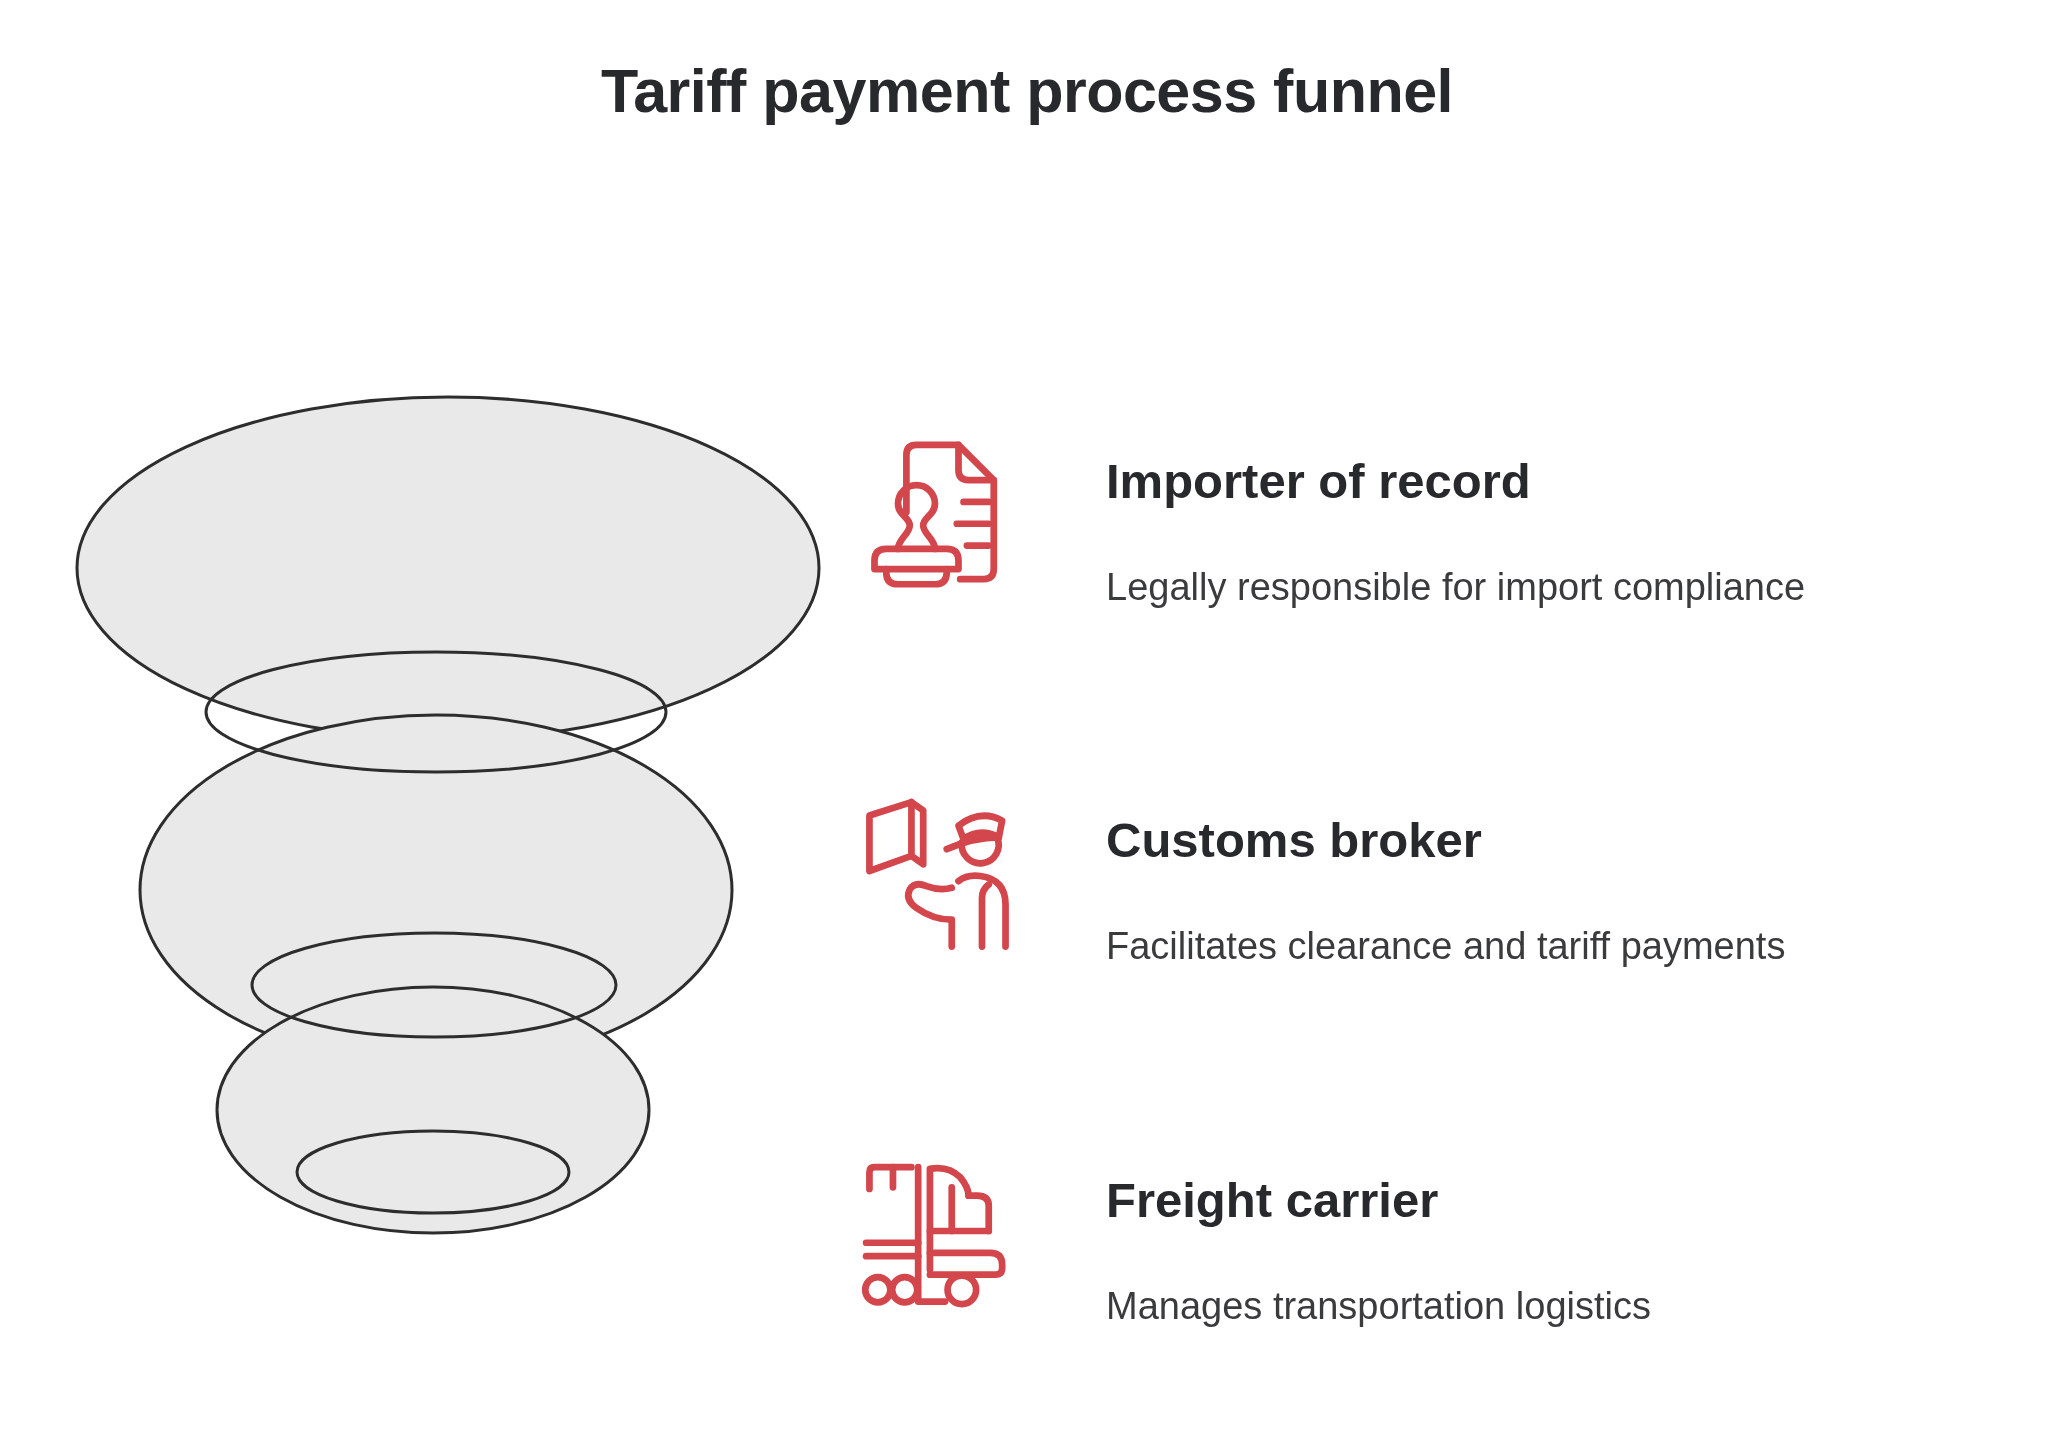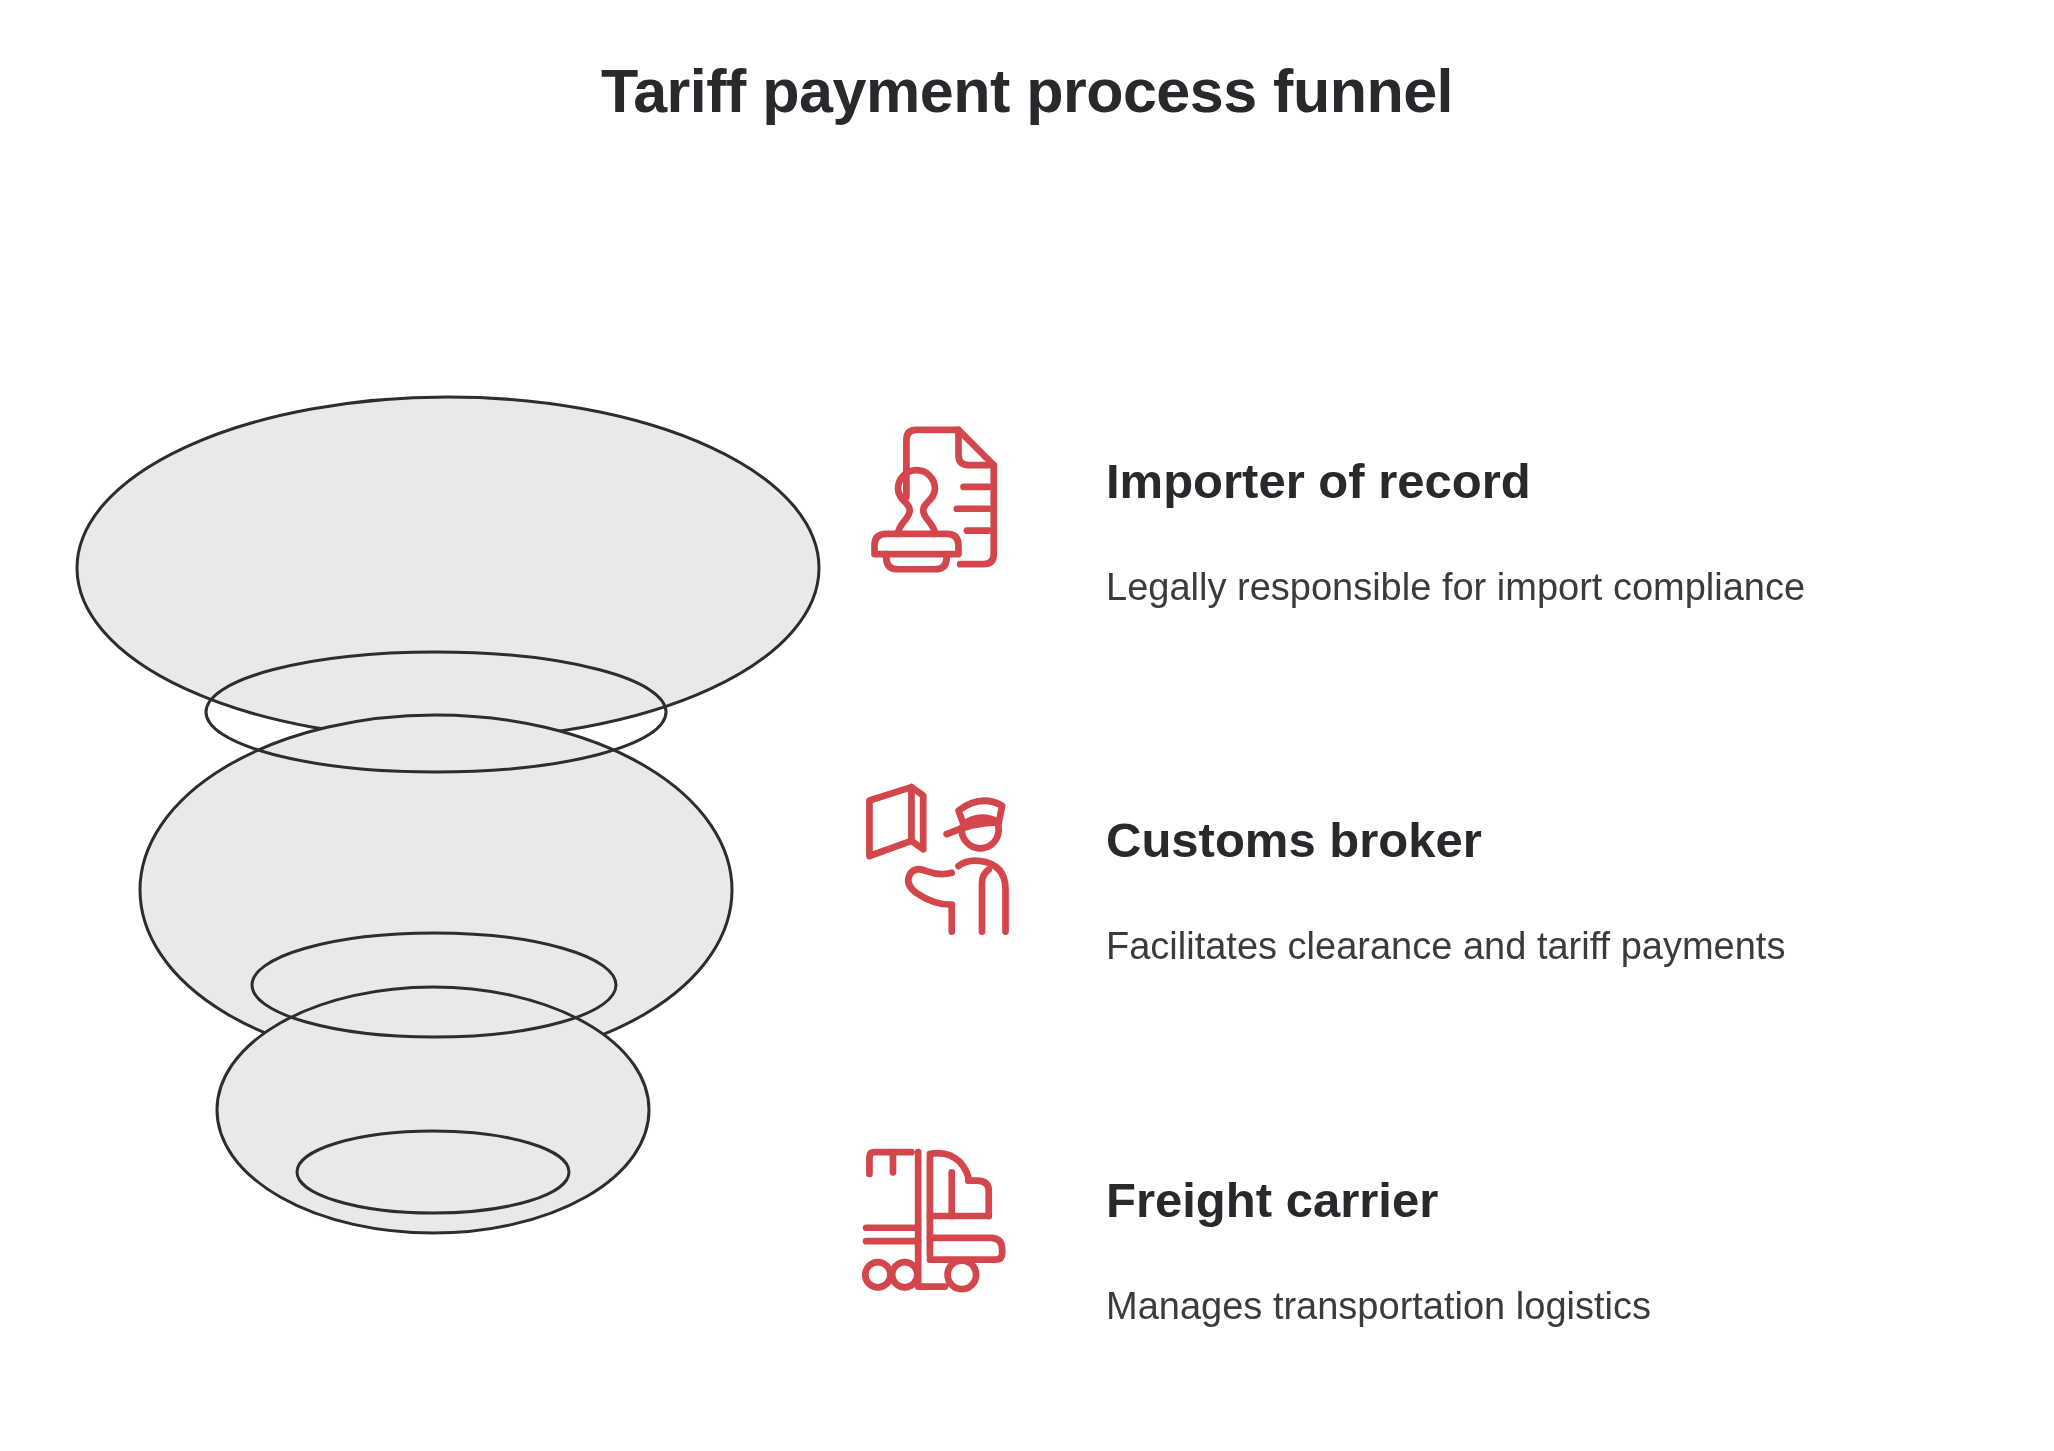--- a/index.html
+++ b/index.html
@@ -36,21 +36,21 @@
   }
   .funnel-svg .opening {
     fill: none;
     stroke: var(--funnel-stroke, #2d2d2d);
     stroke-width: 3;
   }
   .row {
     position: absolute;
     left: 856px;
     display: flex;
-    align-items: flex-start;
+    align-items: center;
   }
   .row-1 { top: 413px; }
   .row-2 { top: 772px; }
   .row-3 { top: 1132px; }
   .icon-box {
     width: 168px;
     height: 168px;
     flex: 0 0 168px;
   }
   .icon-box svg { width: 100%; height: 100%; display: block; }

